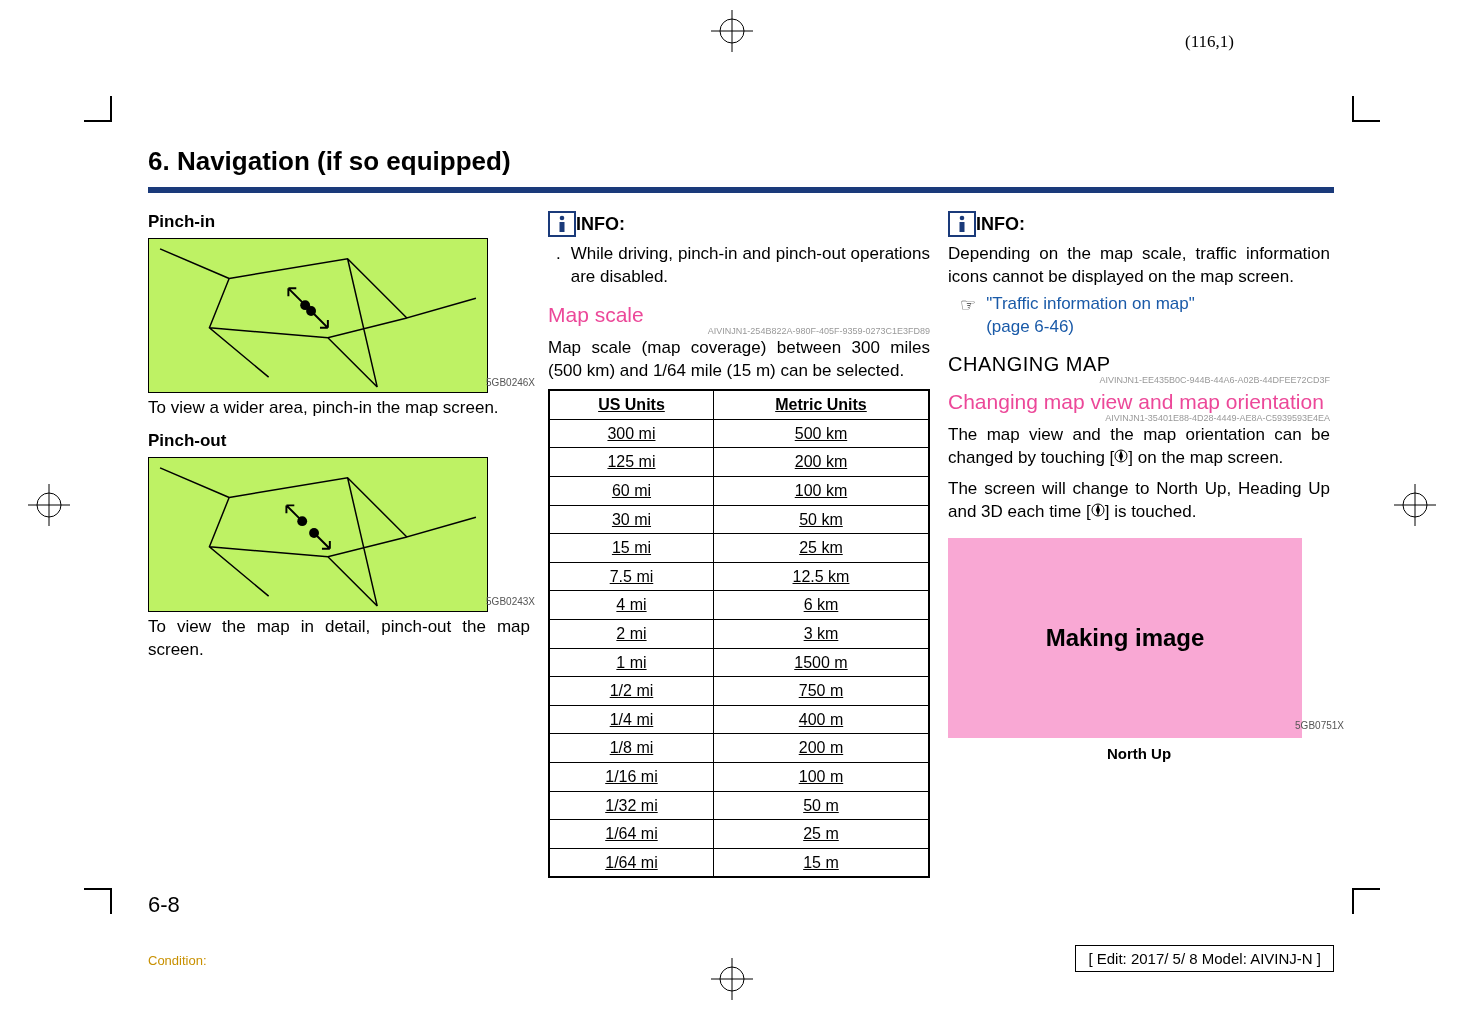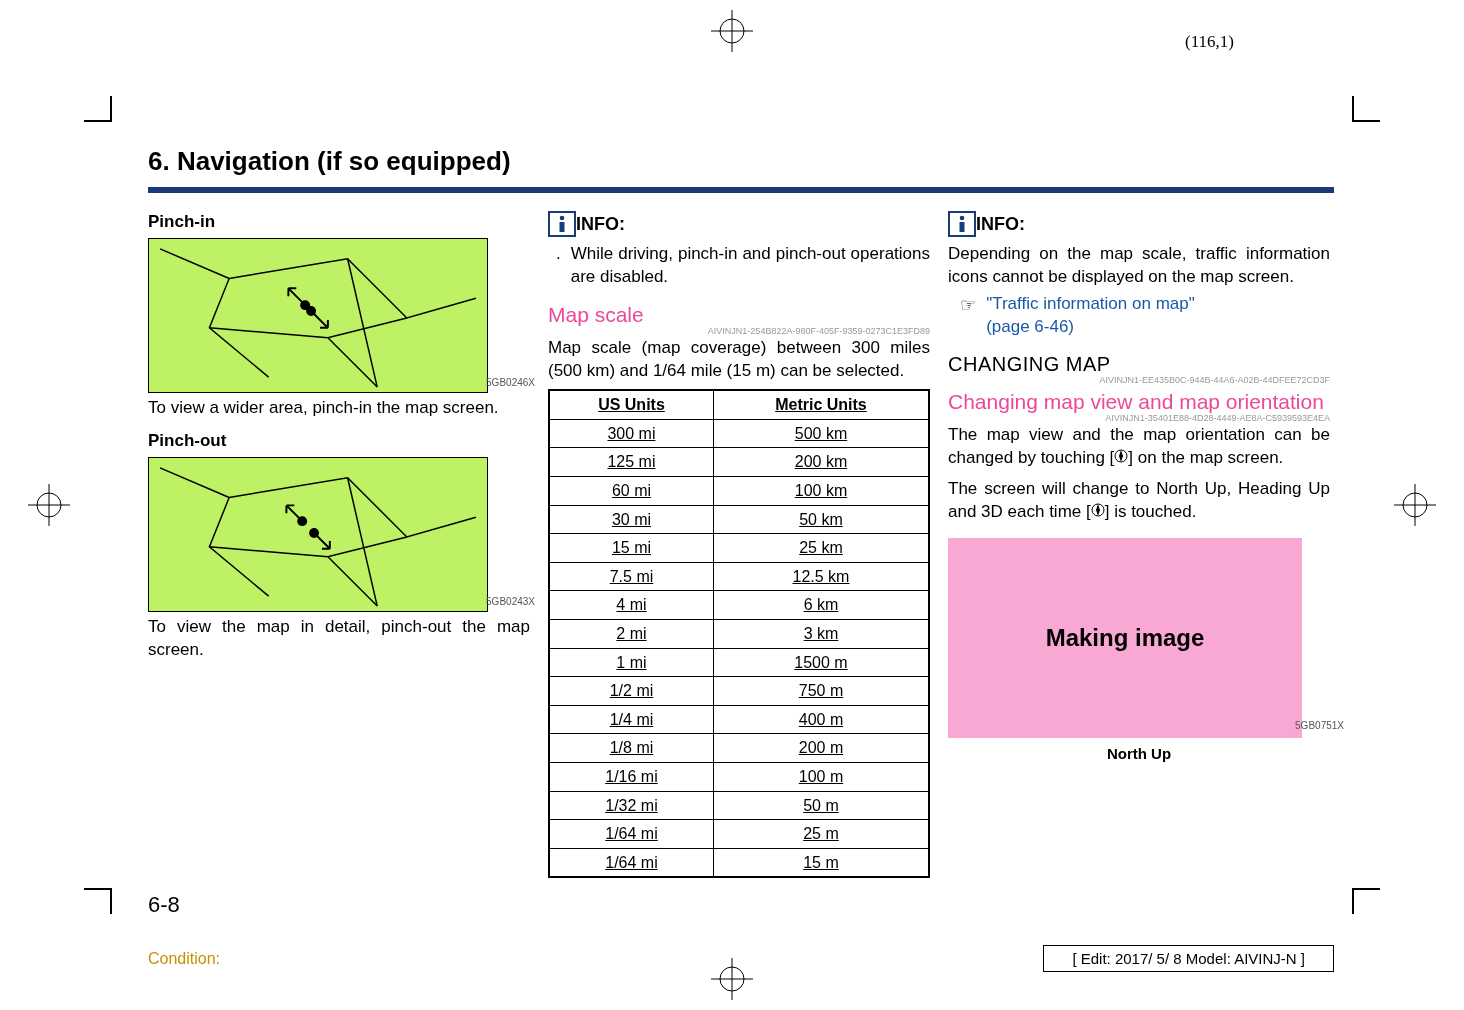--- a/index.html
+++ b/index.html
@@ -121,29 +121,29 @@
     .page-num-bottom {
       position: absolute;
       bottom: 92px;
       left: 148px;
       font-size: 22px;
     }
     .condition {
       position: absolute;
       bottom: 42px;
       left: 148px;
-      font-size: 16px;
+      font-size: 13px;
       color: #c89000;
     }
     .edit-box {
       position: absolute;
       bottom: 38px;
       right: 130px;
       border: 1px solid #000;
-      padding: 4px 28px;
+      padding: 4px 12px;
       font-size: 15px;
     }
     .reg-target {
       position: absolute;
       width: 42px;
       height: 42px;
     }
     .reg-target svg { width: 100%; height: 100%; }
     .reg-top { top: 10px; left: 711px; }
     .reg-bottom { bottom: 10px; left: 711px; }

